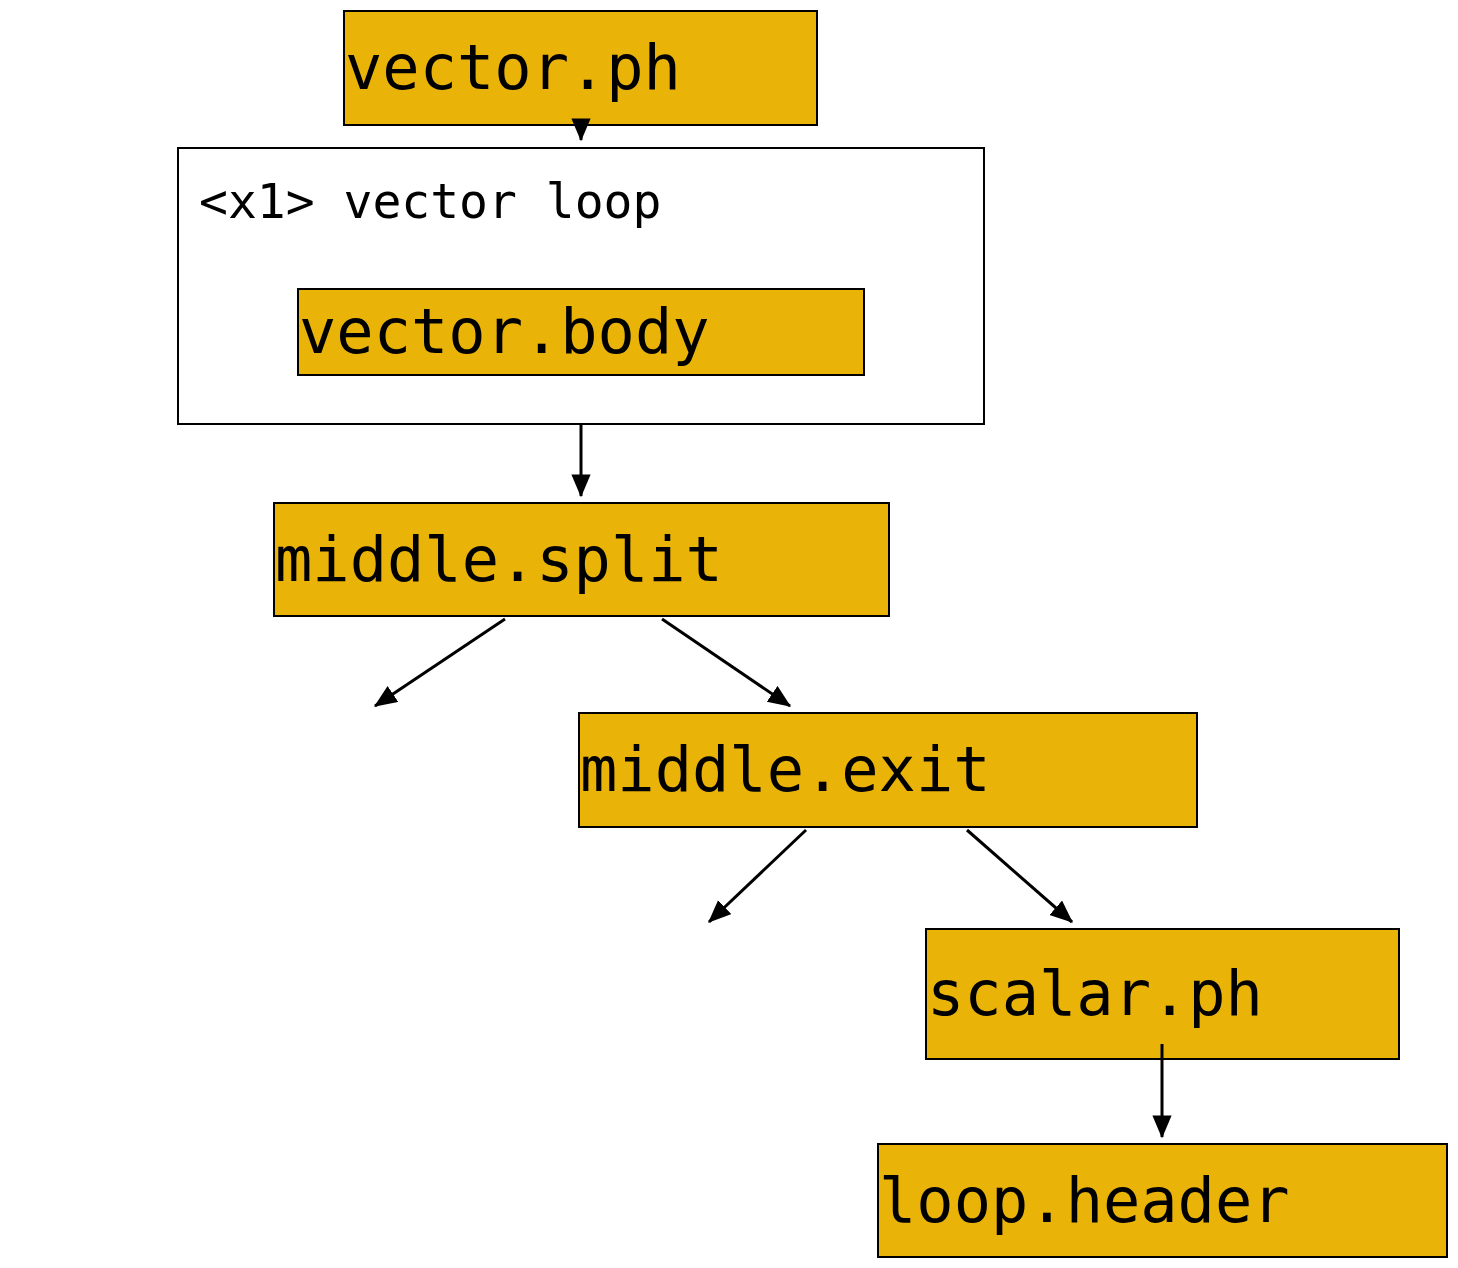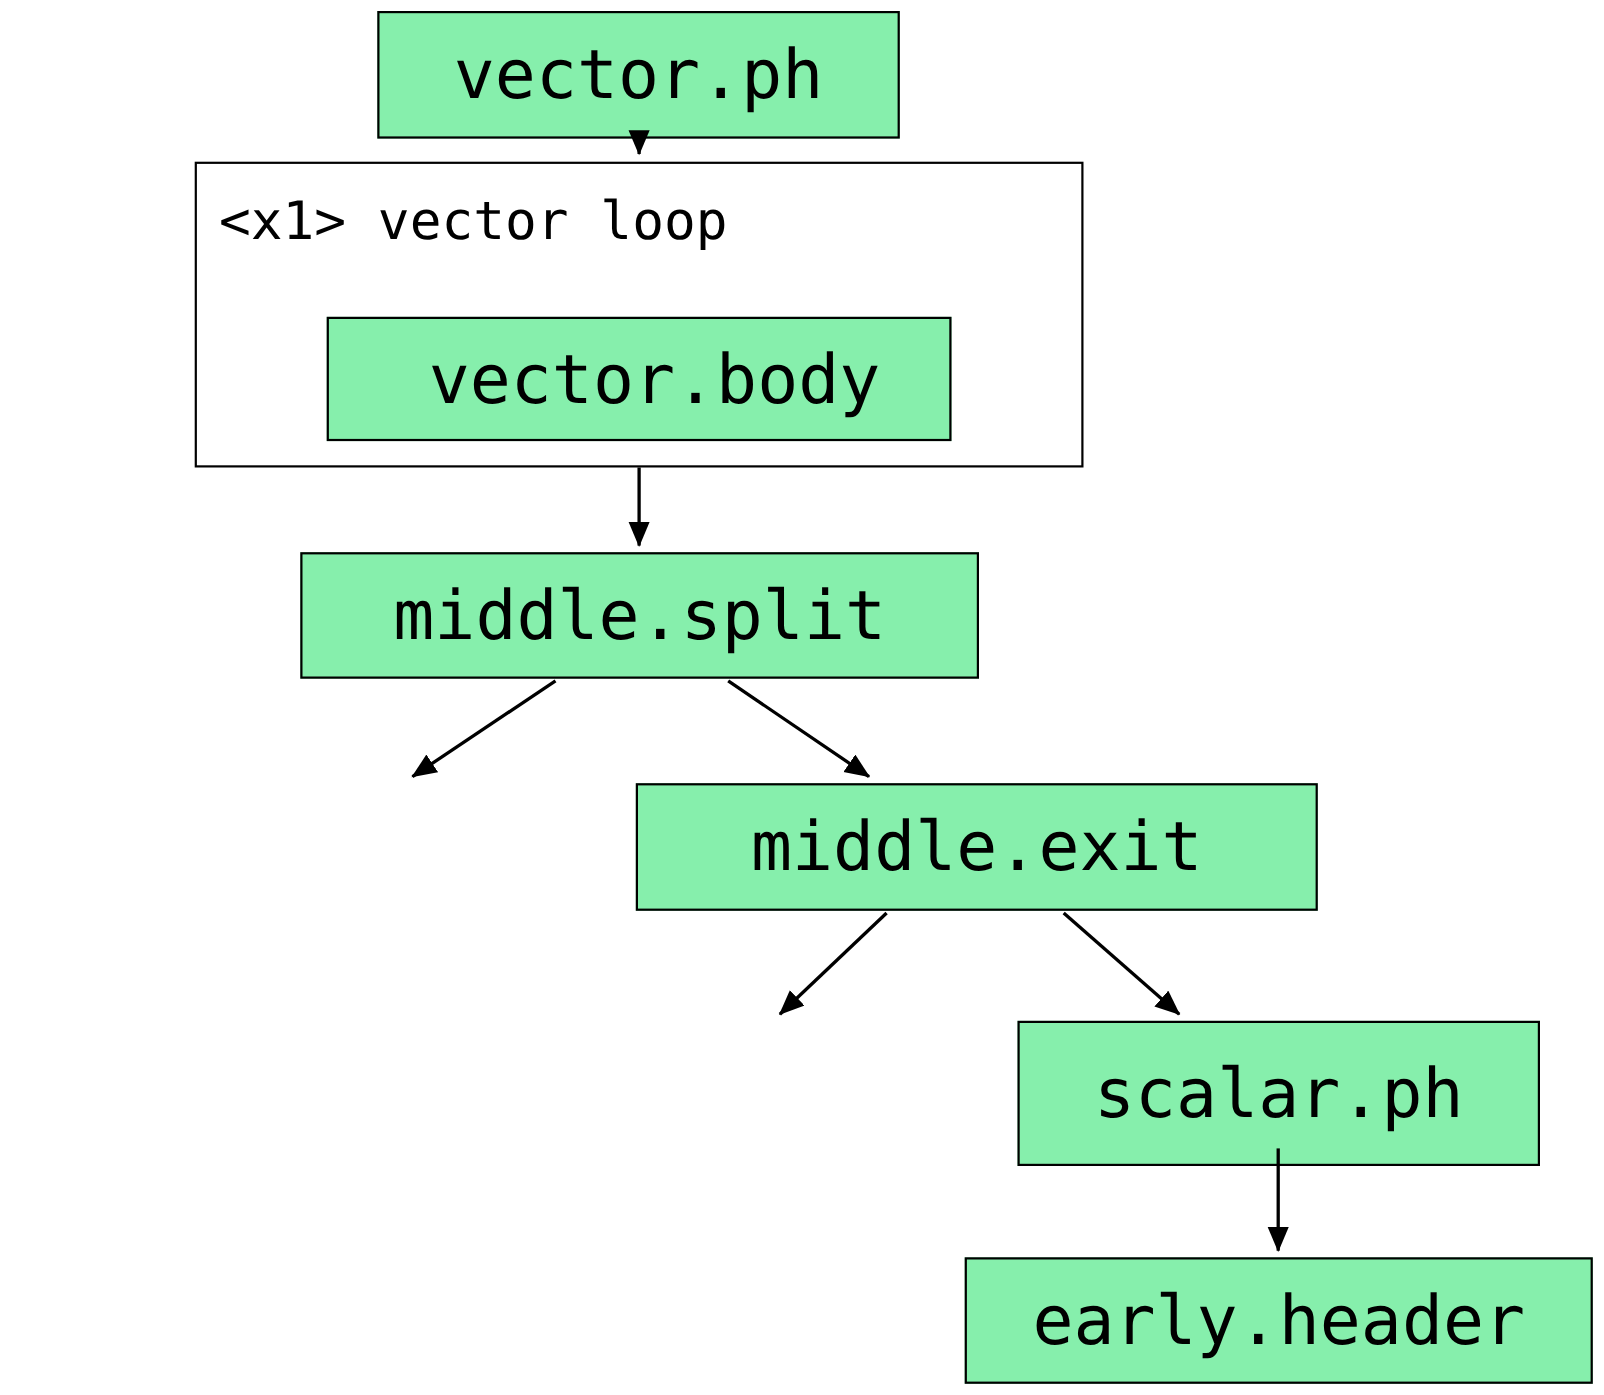--- a/index.html
+++ b/index.html
@@ -21,24 +21,24 @@
     left: 0;
     top: 0;
     width: 1458px;
     height: 1268px;
     pointer-events: none;
   }
   .node {
     position: absolute;
     box-sizing: border-box;
     border: 2.5px solid #000000;
-    background: #86efac;
+    background: #eab308;
     display: flex;
     align-items: center;
-    justify-content: center;
+    justify-content: flex-start;
     color: #000000;
     white-space: pre;
   }
   .node-label {
     font-family: "DejaVu Sans Mono", "Liberation Mono", monospace;
     font-size: 62px;
     line-height: 1;
     letter-spacing: 0px;
     color: #000000;
   }
@@ -62,40 +62,40 @@
 
 <div id="canvas">
 
   <div class="cluster" id="cluster-vector-loop" style="left: 177px; top: 147px; width: 808px; height: 278px;"></div>
   <div class="cluster-label" id="cluster-vector-loop-label" style="left: 199px; top: 177px;">&lt;x1&gt; vector loop</div>
 
   <div class="node" id="node-vector_ph" style="left: 343px; top: 10px; width: 475px; height: 116px;">
     <span class="node-label">vector.ph</span>
   </div>
 
-  <div class="node" id="node-vector_body" style="left: 297px; top: 288px; width: 568px; height: 113px; padding-left: 28px;">
+  <div class="node" id="node-vector_body" style="left: 297px; top: 288px; width: 568px; height: 88px;">
     <span class="node-label">vector.body</span>
   </div>
 
   <div class="node" id="node-middle_split" style="left: 273px; top: 502px; width: 617px; height: 115px;">
     <span class="node-label">middle.split</span>
   </div>
 
 
   <div class="node" id="node-middle_block" style="left: 578px; top: 712px; width: 620px; height: 116px;">
     <span class="node-label">middle.exit</span>
   </div>
 
 
   <div class="node" id="node-scalar_ph" style="left: 925px; top: 928px; width: 475px; height: 132px;">
     <span class="node-label">scalar.ph</span>
   </div>
 
   <div class="node" id="node-loop_header" style="left: 877px; top: 1143px; width: 571px; height: 115px;">
-    <span class="node-label">early.header</span>
+    <span class="node-label">loop.header</span>
   </div>
 
   <svg id="edge-layer" viewBox="0 0 1458 1268">
       <defs>
         <marker id="arrowhead" markerWidth="9" markerHeight="9" refX="7.2" refY="3.2" orient="auto" markerUnits="strokeWidth">
           <path d="M0,0 L7.6,3.2 L0,6.4 z" fill="#000000"></path>
         </marker>
       </defs>
       <line x1="581" y1="126" x2="581" y2="140" stroke="#000000" stroke-width="3" marker-end="url(#arrowhead)"></line>
       <line x1="581" y1="425" x2="581" y2="496" stroke="#000000" stroke-width="3" marker-end="url(#arrowhead)"></line>

